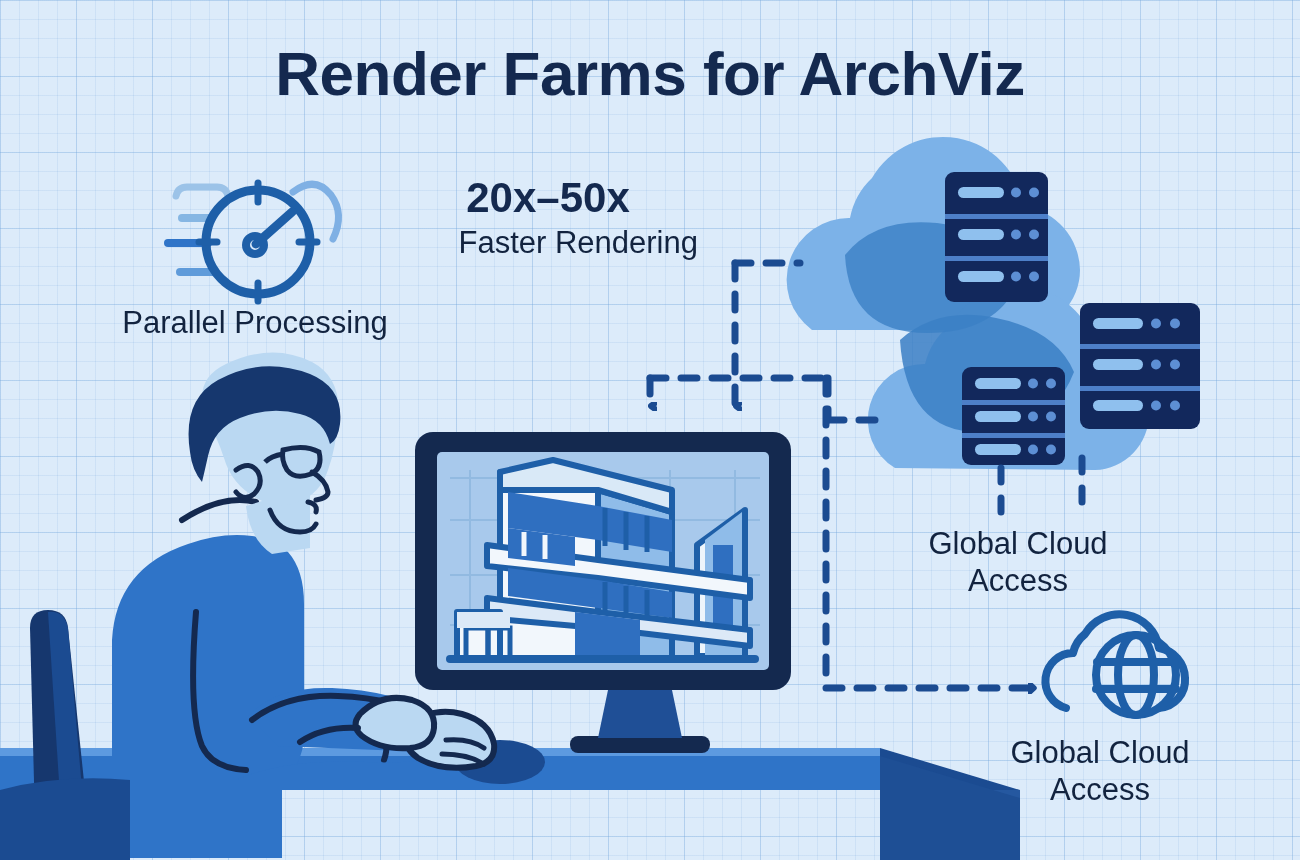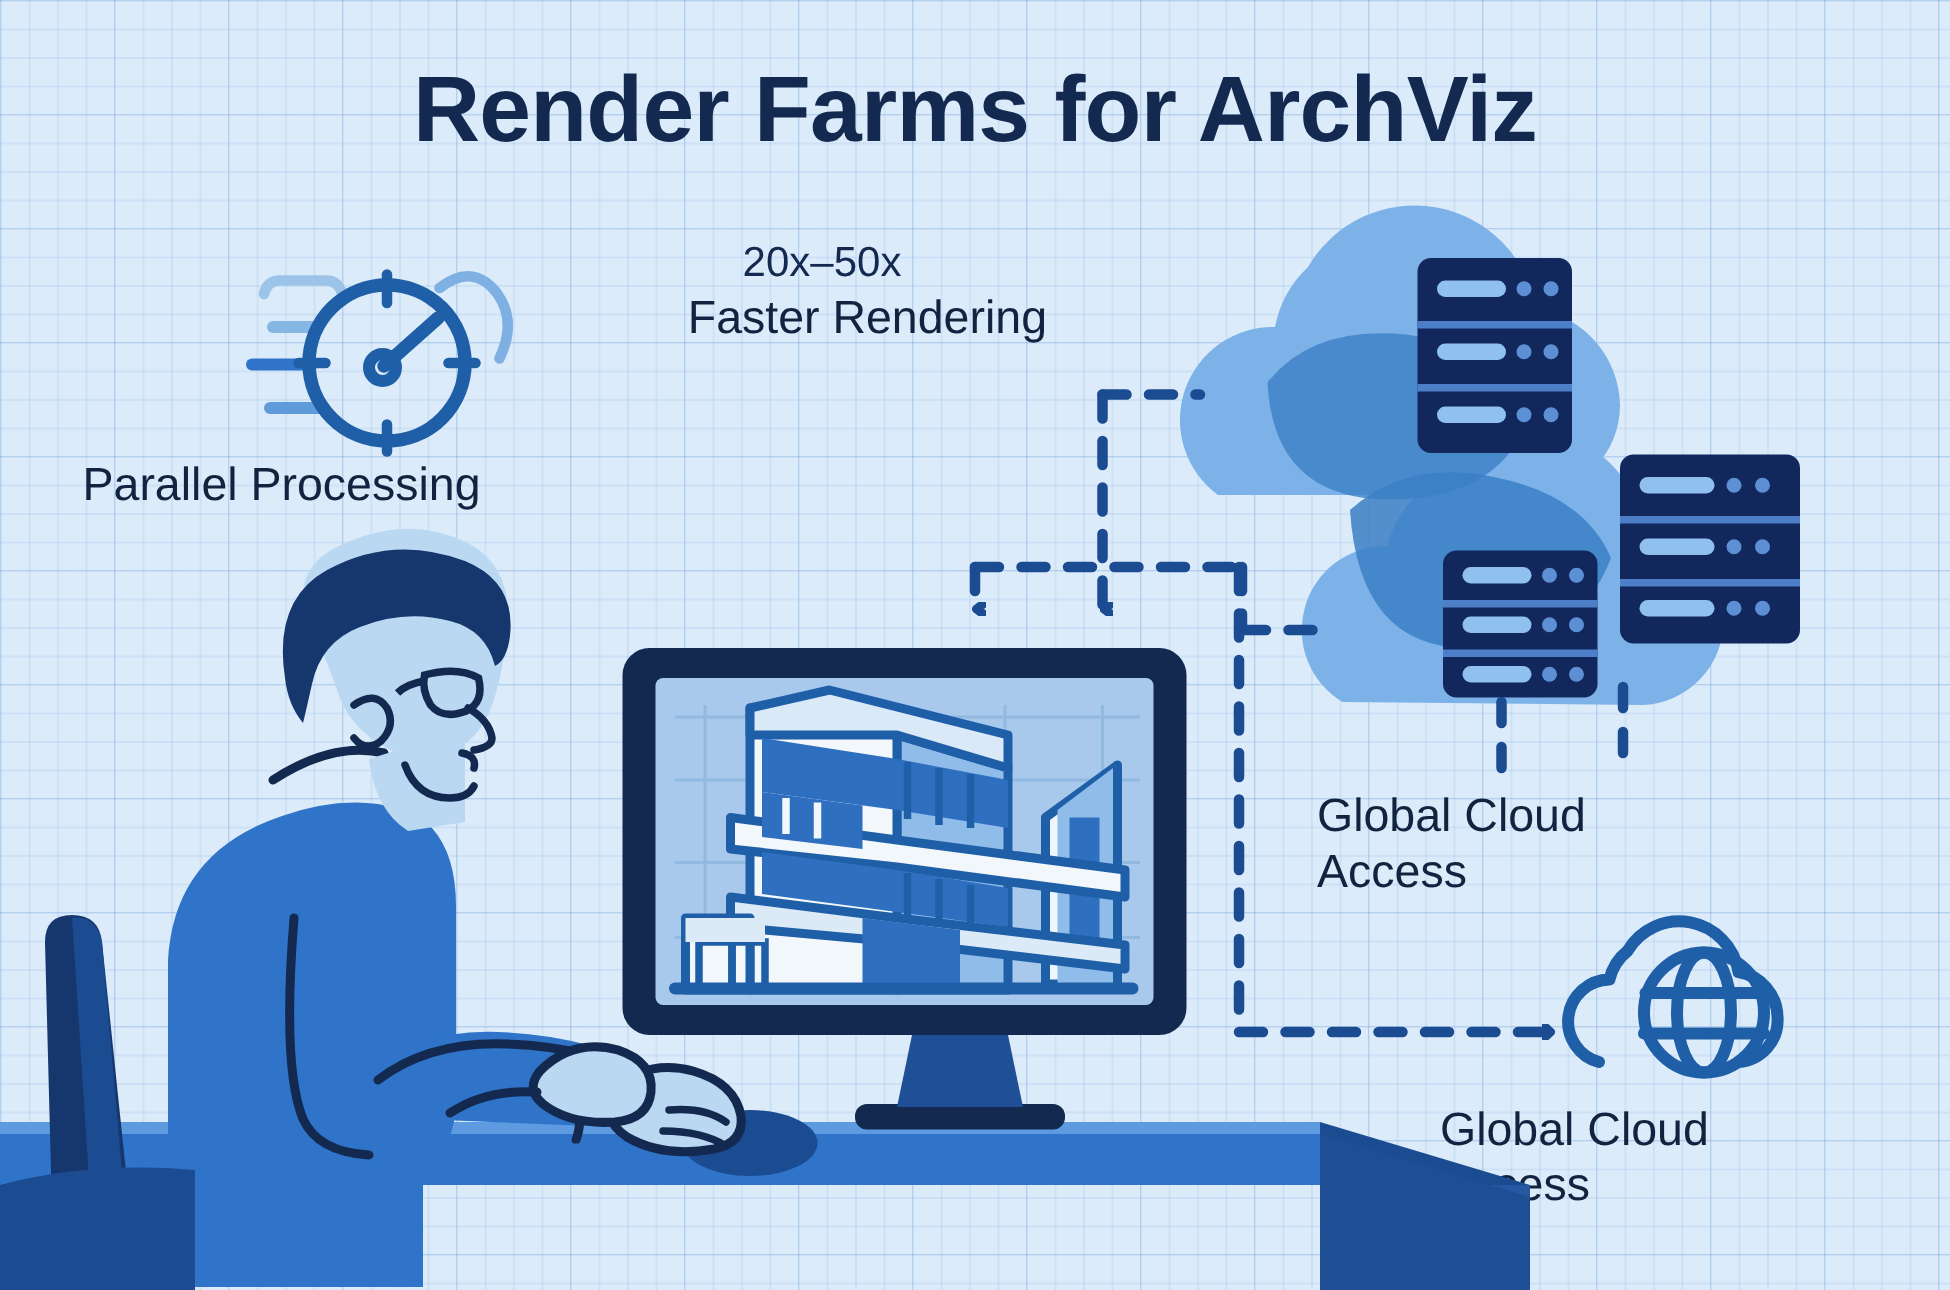--- a/index.html
+++ b/index.html
@@ -38,38 +38,40 @@
   }
   .stat-block {
     position: absolute;
     left: 398px;
     top: 160px;
     width: 300px;
     text-align: center;
     color: #14294f;
   }
   .stat-value {
-    font-size: 28px;
-    font-weight: normal;
+    font-size: 42px;
+    font-weight: bold;
     letter-spacing: 0px;
     line-height: 1.05;
+    margin-top: 16px;
   }
   .stat-label {
     font-size: 31px;
     font-weight: normal;
     line-height: 1.25;
     margin-top: 4px;
     color: #12233f;
     text-align: right;
   }
   .caption {
     position: absolute;
     color: #12233f;
     font-size: 31px;
     line-height: 1.18;
+    text-align: center;
   }
   #cap-parallel {
     left: 55px;
     top: 305px;
     width: 400px;
     white-space: nowrap;
   }
   #cap-cloud-top {
     left: 878px;
     top: 526px;

